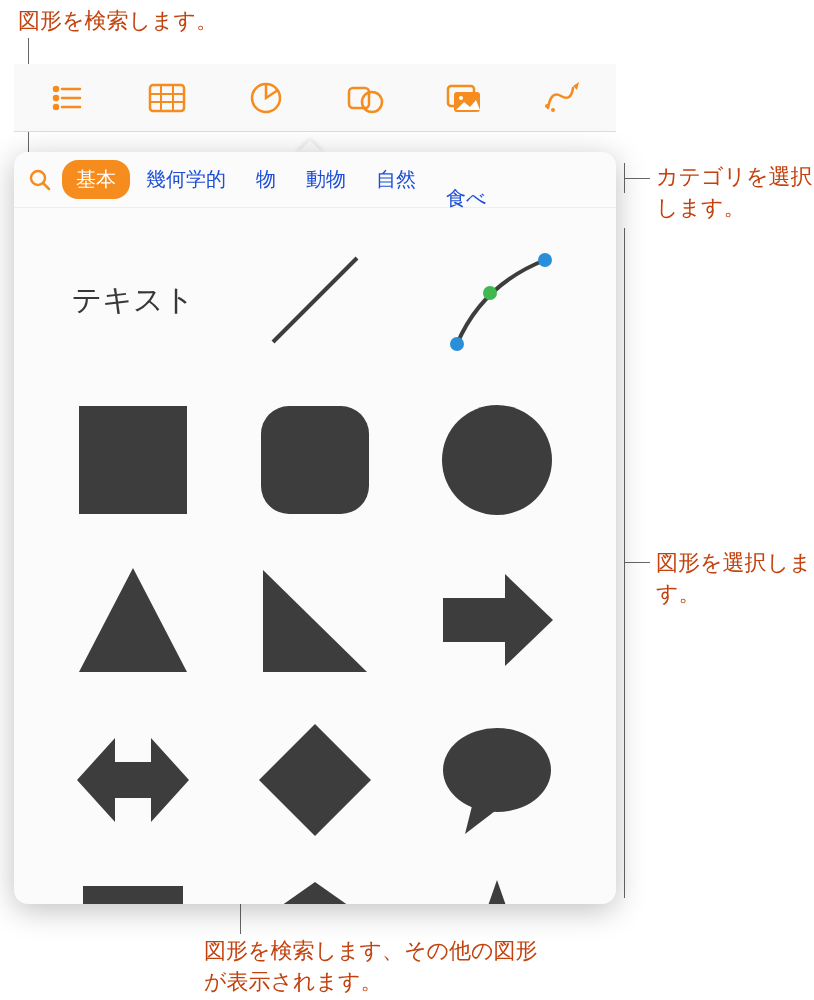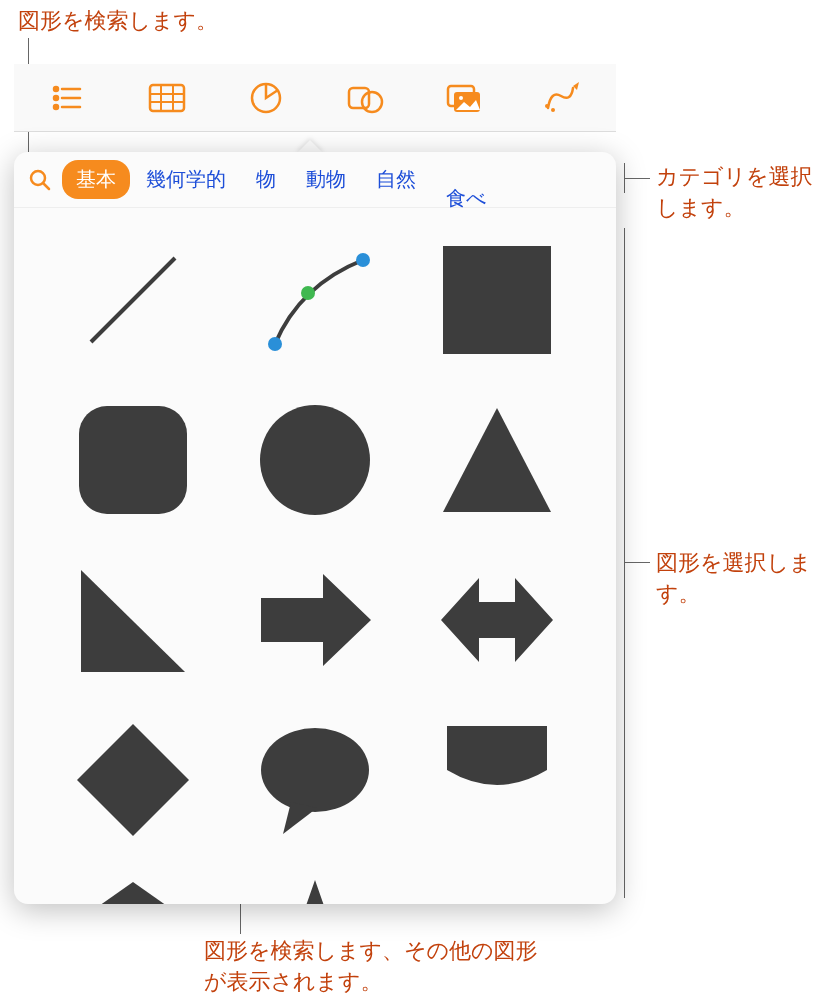--- a/index.html
+++ b/index.html
@@ -216,20 +216,23 @@
     <div class="cat-tab active">基本</div>
     <div class="cat-tab">幾何学的</div>
     <div class="cat-tab">物</div>
     <div class="cat-tab">動物</div>
     <div class="cat-tab">自然</div>
     <div class="cat-tab" style="padding-right:4px;margin-top:38px;">食べ</div>
   </div>
 
   <div class="shapes-grid">
 
+    <div class="shape-cell">
+      <span class="shape-text">テキスト</span>
+    </div>
 
     <div class="shape-cell">
       <svg class="shape-svg" viewBox="0 0 120 120">
           <line x1="18" y1="102" x2="102" y2="18" class="dark-stroke" stroke-width="4"></line>
         </svg>
     </div>
 
     <div class="shape-cell">
       <svg class="shape-svg" viewBox="0 0 120 120">
           <path d="M20 104 Q 45 45 108 20" class="dark-stroke" stroke-width="4"></path>

